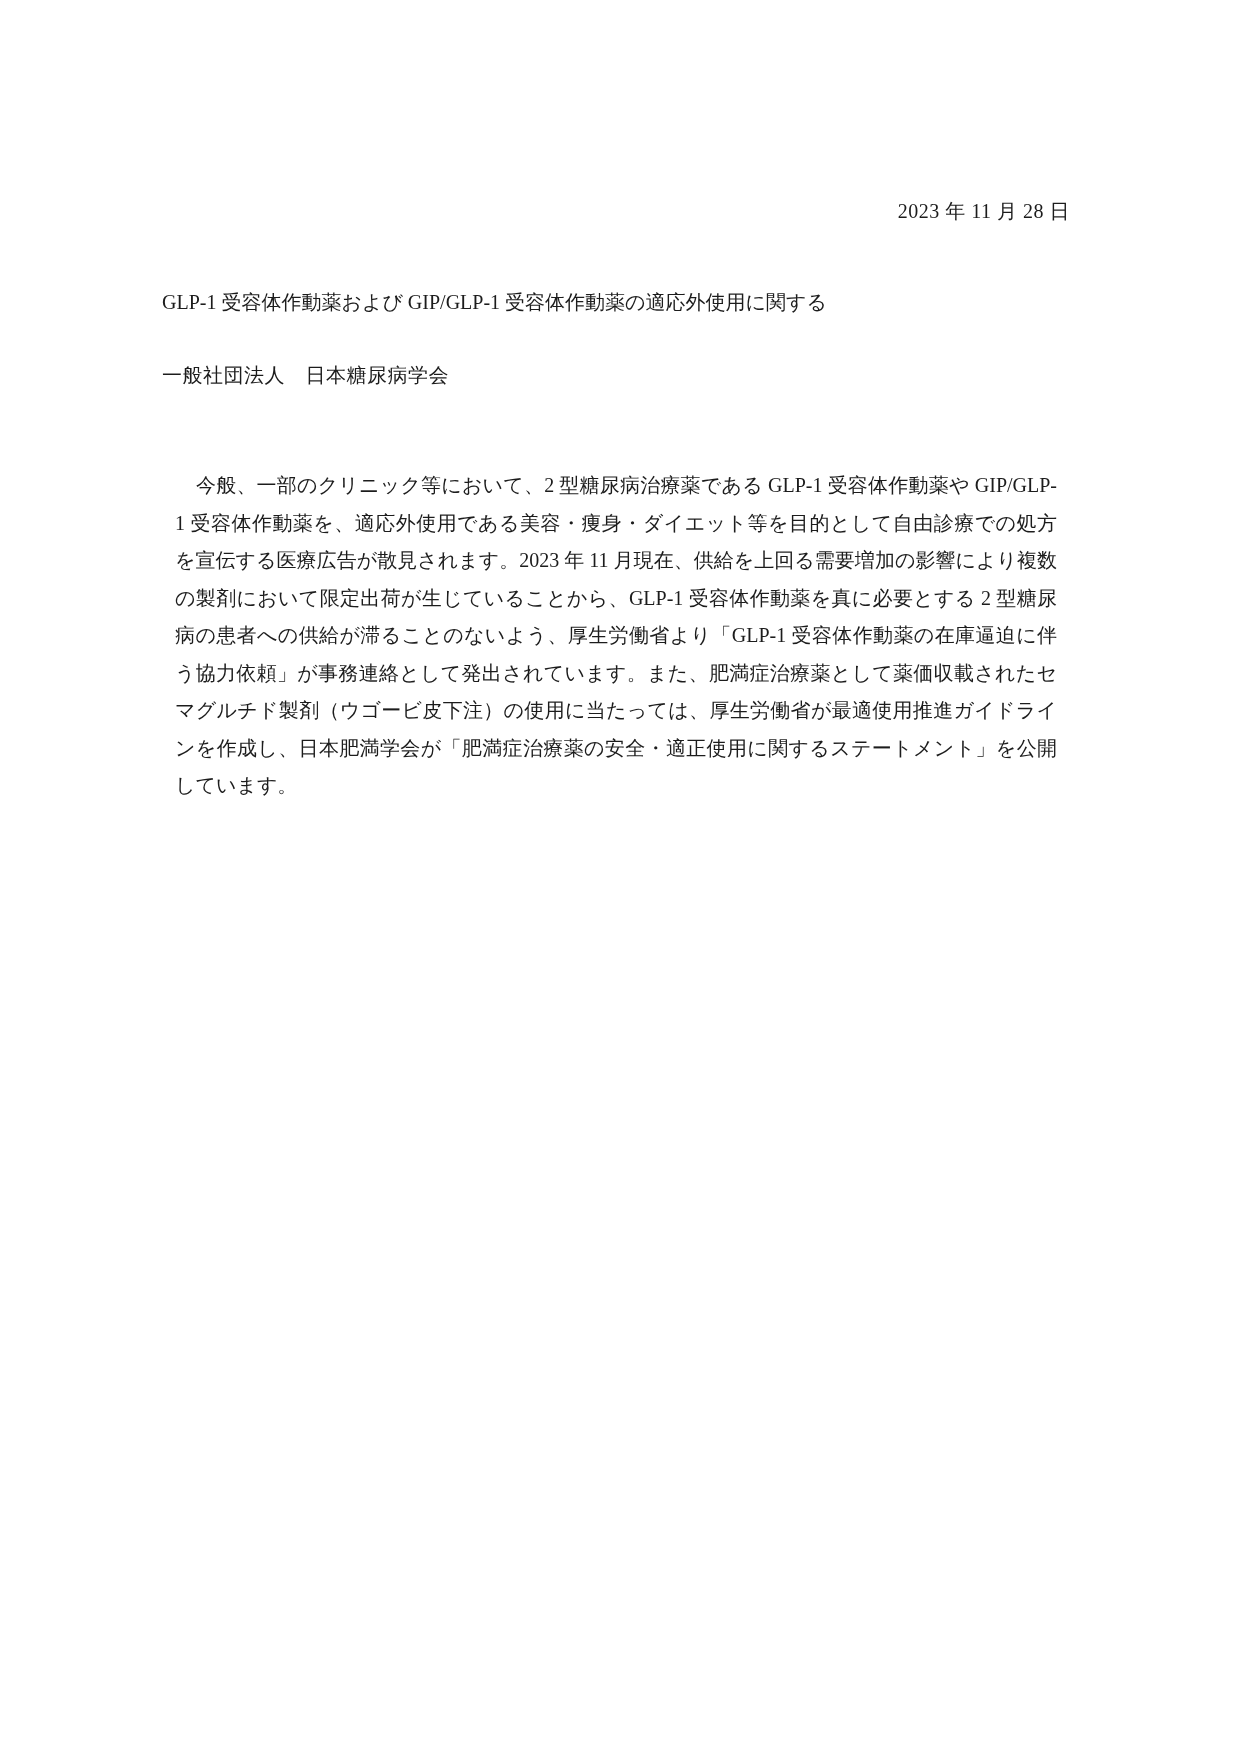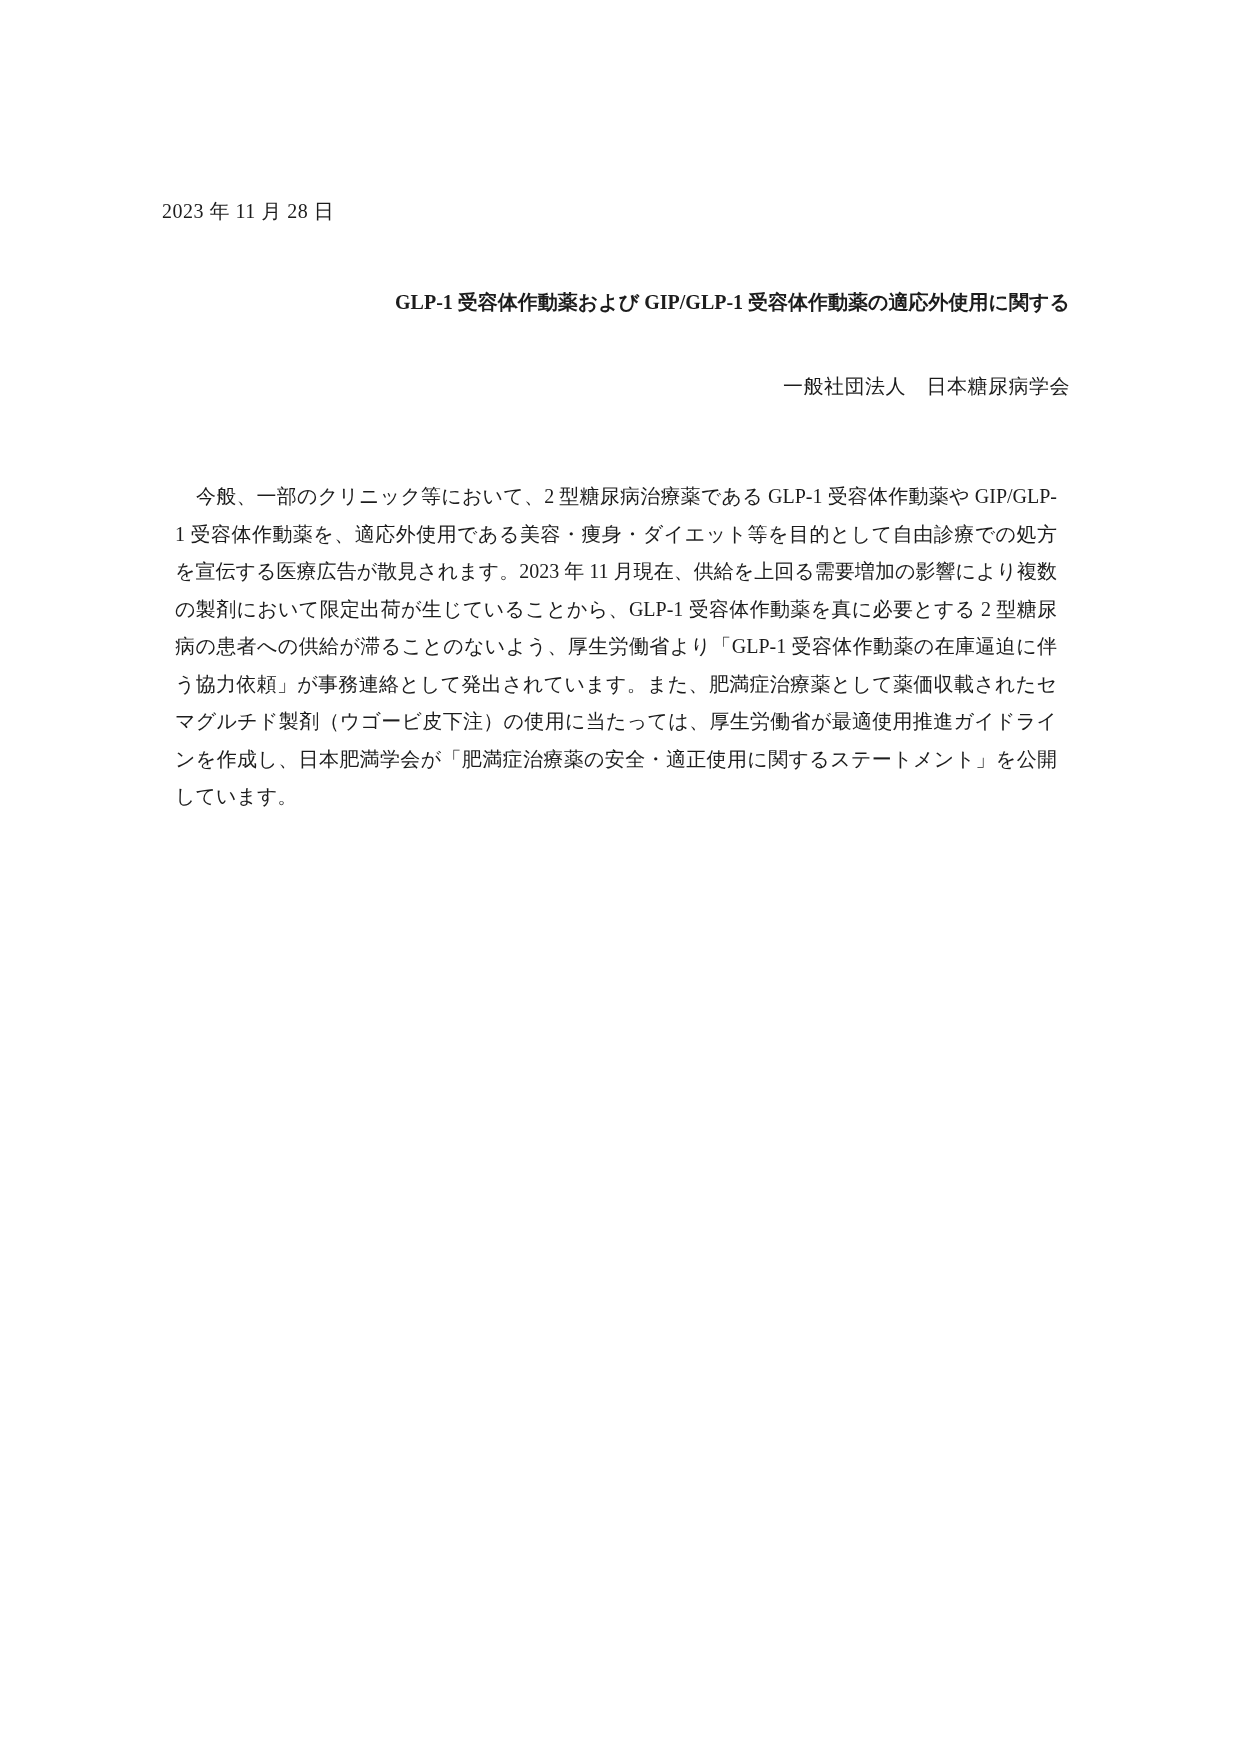--- a/index.html
+++ b/index.html
@@ -14,35 +14,34 @@
     margin: 0 auto;
     background: #ffffff;
     box-sizing: border-box;
     padding: 196px 170px 0 162px;
     font-family: "Liberation Serif", "DejaVu Serif", serif;
     font-size: 20px;
     color: #1c1c1c;
     overflow: hidden;
   }
   .date-line {
+    text-align: right;
     line-height: 30px;
     letter-spacing: 0.5px;
   }
   .title-block {
     margin-top: 56px;
-    text-align: right;
+    text-align: left;
     line-height: 40px;
-    font-weight: bold;
   }
   .title-line {
     display: block;
   }
   .author-line {
-    margin-top: 51px;
-    text-align: right;
+    margin-top: 40px;
     letter-spacing: 0.5px;
   }
   .body-block {
     margin-top: 78px;
     line-height: 37.5px;
     text-align: justify;
     text-justify: inter-ideograph;
   }
   .body-block p {
     margin: 13px;

